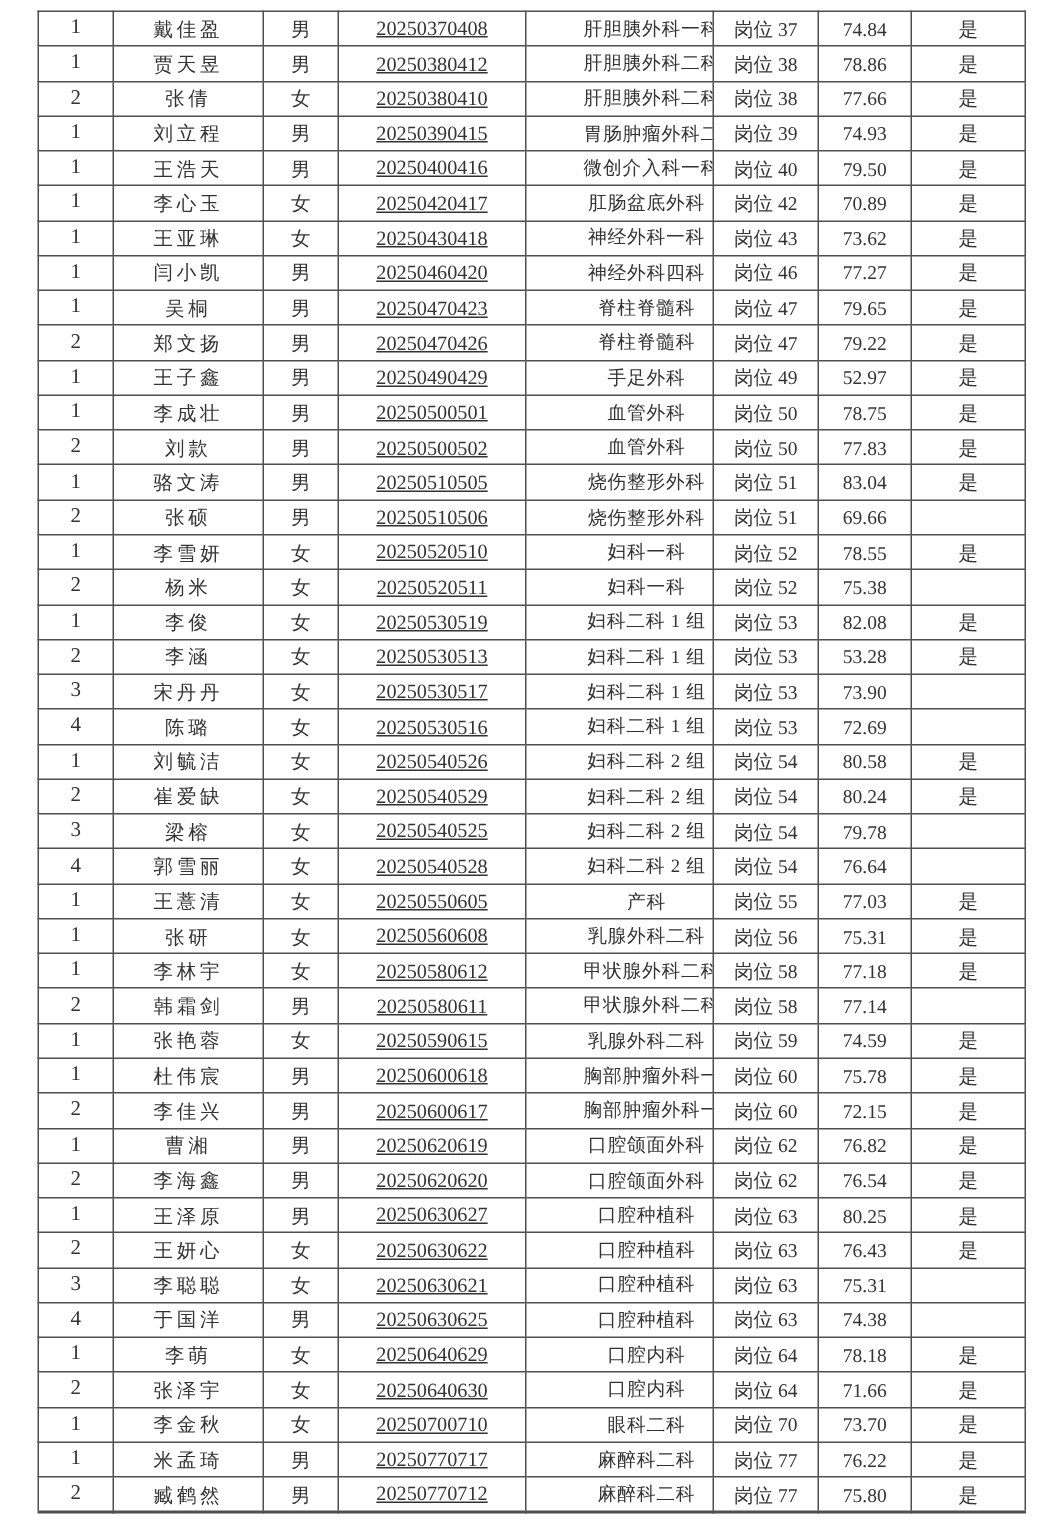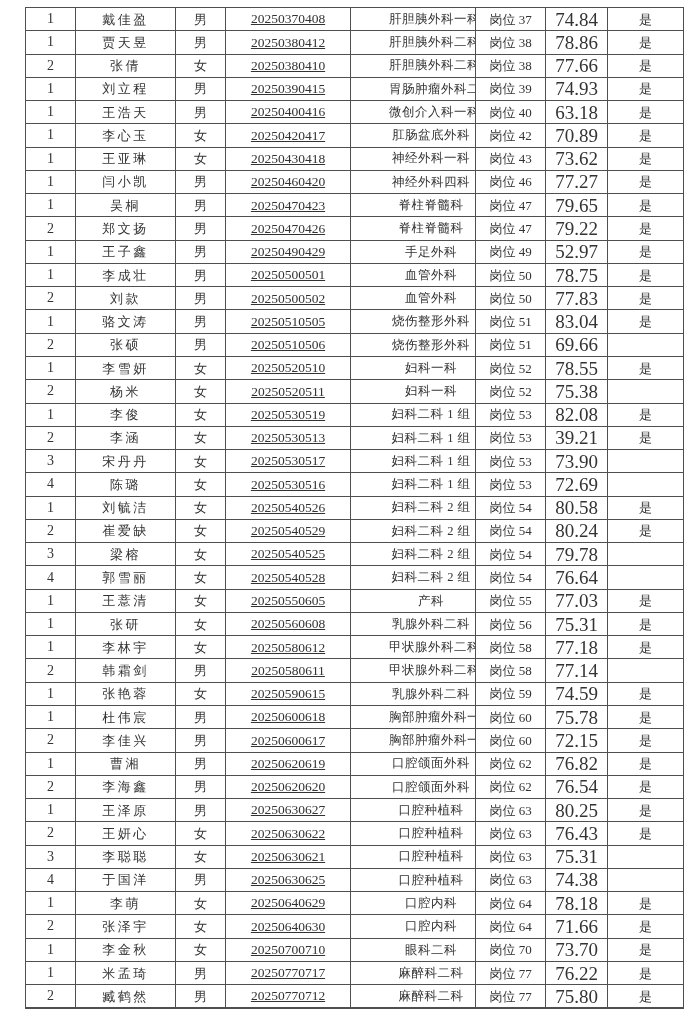--- a/index.html
+++ b/index.html
@@ -36,21 +36,21 @@
     line-height:1;
     overflow:hidden;
     white-space:nowrap;
   }
   td.c-rank{font-size:14px;}
   td.c-name{letter-spacing:2.5px;font-size:13px;}
   td.c-gender{font-size:13px;}
   td.c-id{font-size:13.5px;text-decoration:underline;}
   td.c-dept{font-size:12.5px;letter-spacing:0.5px;padding-left:38px;}
   td.c-pos{font-size:13px;}
-  td.c-score{font-size:19px;}
+  td.c-score{font-size:13px;}
   td.c-flag{font-size:13px;}
 </style>
 </head>
 <body>
 
 <div class="page">
   <table class="score-table">
     <colgroup>
       <col style="width:50px">
       <col style="width:100px">
@@ -103,21 +103,21 @@
         <td class="c-score">74.93</td>
         <td class="c-flag">是</td>
       </tr>
         <tr>
         <td class="c-rank">1</td>
         <td class="c-name">王浩天</td>
         <td class="c-gender">男</td>
         <td class="c-id">20250400416</td>
         <td class="c-dept">微创介入科一科</td>
         <td class="c-pos">岗位 40</td>
-        <td class="c-score">63.18</td>
+        <td class="c-score">79.50</td>
         <td class="c-flag">是</td>
       </tr>
         <tr>
         <td class="c-rank">1</td>
         <td class="c-name">李心玉</td>
         <td class="c-gender">女</td>
         <td class="c-id">20250420417</td>
         <td class="c-dept">肛肠盆底外科</td>
         <td class="c-pos">岗位 42</td>
         <td class="c-score">70.89</td>
@@ -243,21 +243,21 @@
         <td class="c-score">82.08</td>
         <td class="c-flag">是</td>
       </tr>
         <tr>
         <td class="c-rank">2</td>
         <td class="c-name">李涵</td>
         <td class="c-gender">女</td>
         <td class="c-id">20250530513</td>
         <td class="c-dept">妇科二科 1 组</td>
         <td class="c-pos">岗位 53</td>
-        <td class="c-score">39.21</td>
+        <td class="c-score">53.28</td>
         <td class="c-flag">是</td>
       </tr>
         <tr>
         <td class="c-rank">3</td>
         <td class="c-name">宋丹丹</td>
         <td class="c-gender">女</td>
         <td class="c-id">20250530517</td>
         <td class="c-dept">妇科二科 1 组</td>
         <td class="c-pos">岗位 53</td>
         <td class="c-score">73.90</td>

